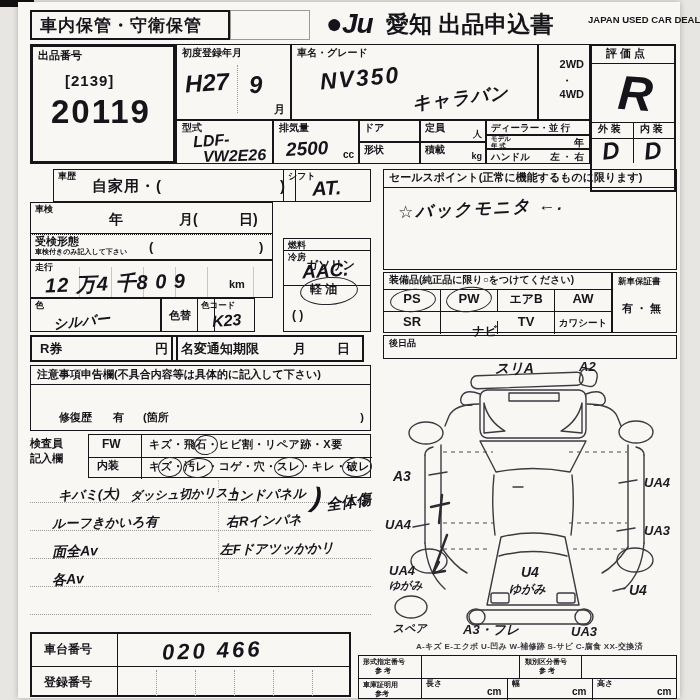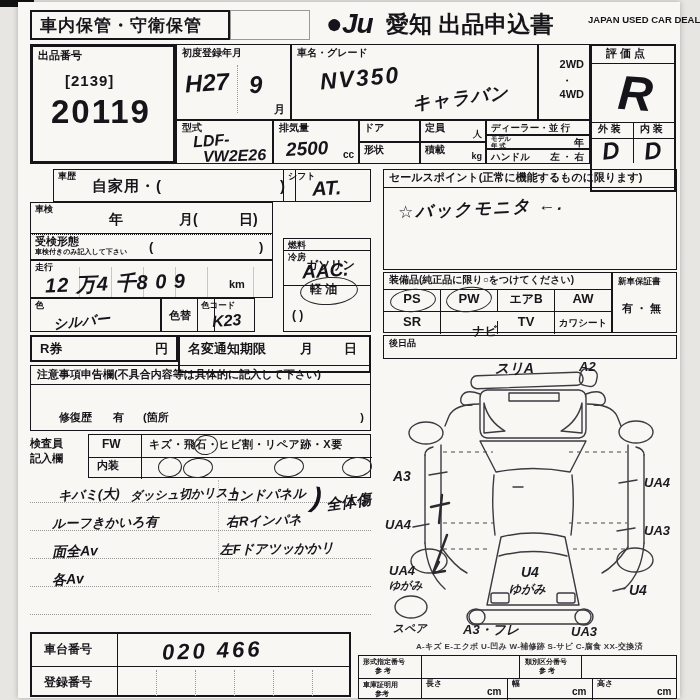--- a/index.html
+++ b/index.html
@@ -164,21 +164,21 @@
       <span class="lab" style="left:22px;top:20px;font-size:12px;">ガソリン</span>
       <span class="lab" style="left:26px;top:44px;font-size:12px;">軽 油</span>
       <div class="circ" style="left:16px;top:38px;width:56px;height:26px;transform:rotate(-4deg);"></div>
       <span class="lab" style="left:8px;top:70px;font-size:12px;">(            )</span>
     </div>
 
     <div class="b" style="left:12px;top:333px;width:148px;height:27px;border-width:2px;">
       <span class="lab" style="left:8px;top:5px;font-size:13px;">R券</span>
       <span class="lab" style="right:8px;top:5px;font-size:13px;">円</span>
     </div>
-    <div class="b" style="left:160px;top:333px;width:193px;height:38px;border-width:2px;">
+    <div class="b" style="left:153px;top:333px;width:193px;height:27px;border-width:2px;">
       <span class="lab" style="left:8px;top:5px;font-size:13px;">名変通知期限</span>
       <span class="lab" style="left:120px;top:5px;font-size:13px;">月</span>
       <span class="lab" style="right:12px;top:5px;font-size:13px;">日</span>
     </div>
 
     <div class="b" style="left:12px;top:363px;width:341px;height:66px;">
       <div style="position:absolute;left:0;top:0;width:100%;height:18px;border-bottom:1.5px solid #15151a;">
         <span class="lab" style="left:6px;top:3px;font-size:11px;">注意事項申告欄(不具合内容等は具体的に記入して下さい)</span>
       </div>
       <span class="lab" style="left:28px;top:46px;font-size:11px;">修復歴</span>
@@ -191,20 +191,21 @@
     <span class="lab" style="left:12px;top:451px;font-size:11px;">記入欄</span>
     <div class="b" style="left:70px;top:432px;width:283px;height:44px;">
       <div style="position:absolute;left:0;top:0;width:52px;height:22px;border-right:1.5px solid #15151a;border-bottom:1.5px solid #15151a;">
         <span class="lab" style="left:13px;top:3px;font-size:12px;">FW</span>
       </div>
       <span class="lab" style="left:60px;top:4px;font-size:11px;letter-spacing:.5px;">キズ・飛石・ヒビ割・リペア跡・X要</span>
       <div style="position:absolute;left:0;top:22px;width:52px;height:22px;border-right:1.5px solid #15151a;">
         <span class="lab" style="left:8px;top:3px;font-size:11px;">内装</span>
       </div>
       <div style="position:absolute;left:0;top:22px;width:283px;border-top:1.5px solid #15151a;"></div>
+      <span class="lab" style="left:60px;top:26px;font-size:11px;letter-spacing:.5px;">キズ・汚レ・コゲ・穴・スレ・キレ・破レ</span>
     </div>
 
     <div class="circ" style="left:176px;top:433px;width:22px;height:18px;transform:rotate(-8deg);"></div>
     <div class="circ" style="left:140px;top:455px;width:22px;height:18px;transform:rotate(-6deg);"></div>
     <div class="circ" style="left:165px;top:456px;width:28px;height:18px;transform:rotate(-6deg);"></div>
     <div class="circ" style="left:256px;top:455px;width:28px;height:18px;transform:rotate(-6deg);"></div>
     <div class="circ" style="left:324px;top:455px;width:28px;height:18px;transform:rotate(-6deg);"></div>
 
     <div class="dotline" style="left:12px;top:500px;width:341px;"></div>
     <div class="dotline" style="left:12px;top:528px;width:341px;"></div>

